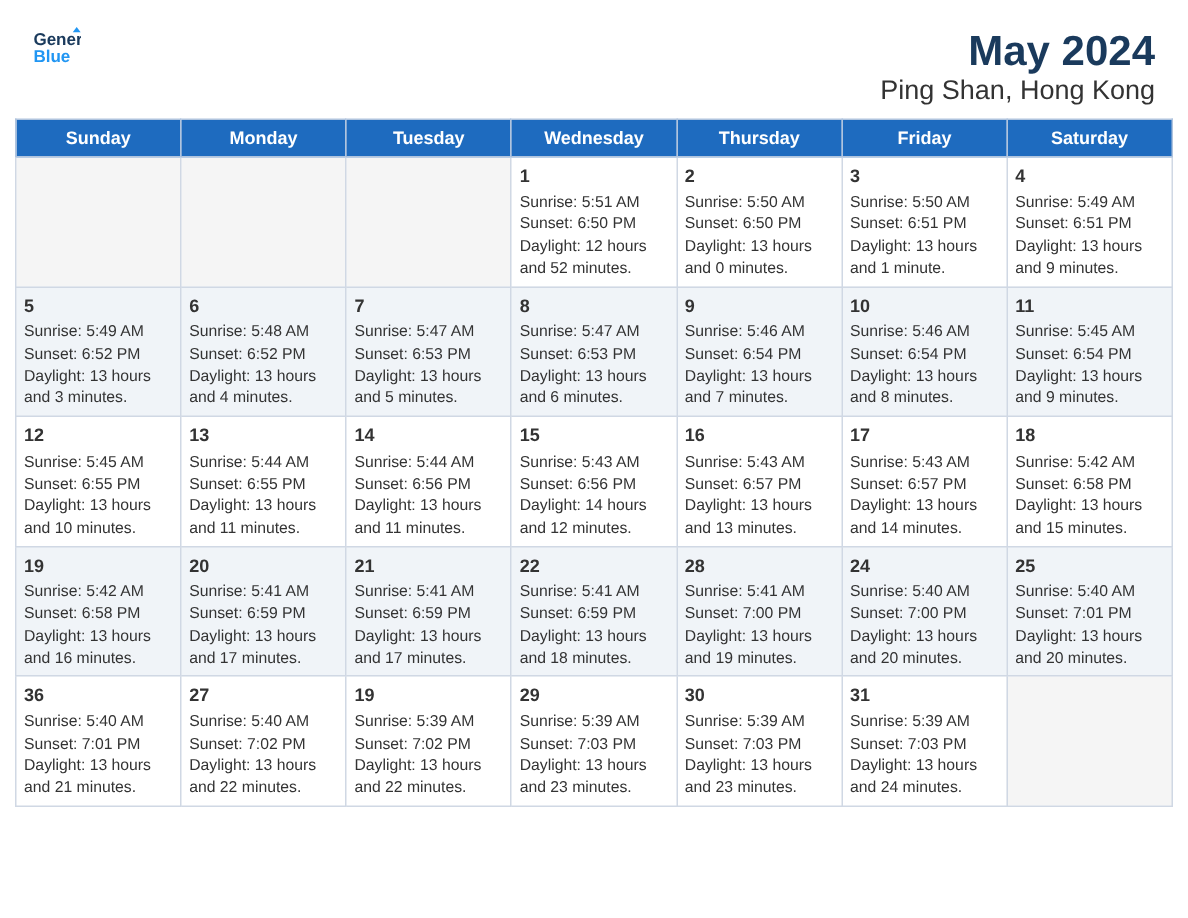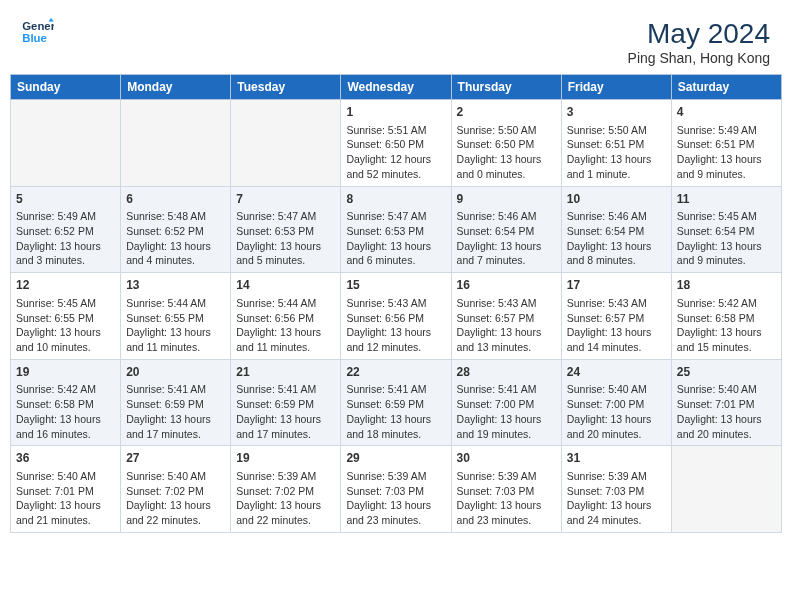--- a/index.html
+++ b/index.html
@@ -24,37 +24,37 @@
     .logo-icon {
       width: 32px;
       height: 28px;
     }
     .title-block {
       text-align: right;
     }
     .month-year {
       font-size: 28px;
       color: #1a3a5c;
-      font-weight: normal;
+      font-weight: bold;
     }
     .location {
-      font-size: 14px;
+      font-size: 18px;
       color: #333;
     }
     .calendar {
       width: 100%;
       border-collapse: collapse;
       margin-top: 4px;
       font-size: 11px;
     }
     .calendar th {
       background-color: #1e6bbf;
       color: #fff;
       padding: 5px 6px;
-      text-align: left;
+      text-align: center;
       font-weight: bold;
       font-size: 12px;
       border: 1px solid #b0c4de;
     }
     .calendar td {
       vertical-align: top;
       padding: 4px 5px;
       border: 1px solid #d0d8e4;
       width: calc(100% / 7);
       height: 80px;
@@ -121,21 +121,21 @@
         <td><span class="day-num">7</span><span>Sunrise: 5:47 AM</span><br><span>Sunset: 6:53 PM</span><br><span>Daylight: 13 hours and 5 minutes.</span></td>
         <td><span class="day-num">8</span><span>Sunrise: 5:47 AM</span><br><span>Sunset: 6:53 PM</span><br><span>Daylight: 13 hours and 6 minutes.</span></td>
         <td><span class="day-num">9</span><span>Sunrise: 5:46 AM</span><br><span>Sunset: 6:54 PM</span><br><span>Daylight: 13 hours and 7 minutes.</span></td>
         <td><span class="day-num">10</span><span>Sunrise: 5:46 AM</span><br><span>Sunset: 6:54 PM</span><br><span>Daylight: 13 hours and 8 minutes.</span></td>
         <td><span class="day-num">11</span><span>Sunrise: 5:45 AM</span><br><span>Sunset: 6:54 PM</span><br><span>Daylight: 13 hours and 9 minutes.</span></td>
       </tr>
       <tr>
         <td><span class="day-num">12</span><span>Sunrise: 5:45 AM</span><br><span>Sunset: 6:55 PM</span><br><span>Daylight: 13 hours and 10 minutes.</span></td>
         <td><span class="day-num">13</span><span>Sunrise: 5:44 AM</span><br><span>Sunset: 6:55 PM</span><br><span>Daylight: 13 hours and 11 minutes.</span></td>
         <td><span class="day-num">14</span><span>Sunrise: 5:44 AM</span><br><span>Sunset: 6:56 PM</span><br><span>Daylight: 13 hours and 11 minutes.</span></td>
-        <td><span class="day-num">15</span><span>Sunrise: 5:43 AM</span><br><span>Sunset: 6:56 PM</span><br><span>Daylight: 13 hours and 12 minutes.</span></td>
+        <td><span class="day-num">15</span><span>Sunrise: 5:43 AM</span><br><span>Sunset: 6:56 PM</span><br><span>Daylight: 14 hours and 12 minutes.</span></td>
         <td><span class="day-num">16</span><span>Sunrise: 5:43 AM</span><br><span>Sunset: 6:57 PM</span><br><span>Daylight: 13 hours and 13 minutes.</span></td>
         <td><span class="day-num">17</span><span>Sunrise: 5:43 AM</span><br><span>Sunset: 6:57 PM</span><br><span>Daylight: 13 hours and 14 minutes.</span></td>
         <td><span class="day-num">18</span><span>Sunrise: 5:42 AM</span><br><span>Sunset: 6:58 PM</span><br><span>Daylight: 13 hours and 15 minutes.</span></td>
       </tr>
       <tr class="row-alt">
         <td><span class="day-num">19</span><span>Sunrise: 5:42 AM</span><br><span>Sunset: 6:58 PM</span><br><span>Daylight: 13 hours and 16 minutes.</span></td>
         <td><span class="day-num">20</span><span>Sunrise: 5:41 AM</span><br><span>Sunset: 6:59 PM</span><br><span>Daylight: 13 hours and 17 minutes.</span></td>
         <td><span class="day-num">21</span><span>Sunrise: 5:41 AM</span><br><span>Sunset: 6:59 PM</span><br><span>Daylight: 13 hours and 17 minutes.</span></td>
         <td><span class="day-num">22</span><span>Sunrise: 5:41 AM</span><br><span>Sunset: 6:59 PM</span><br><span>Daylight: 13 hours and 18 minutes.</span></td>
         <td><span class="day-num">28</span><span>Sunrise: 5:41 AM</span><br><span>Sunset: 7:00 PM</span><br><span>Daylight: 13 hours and 19 minutes.</span></td>

